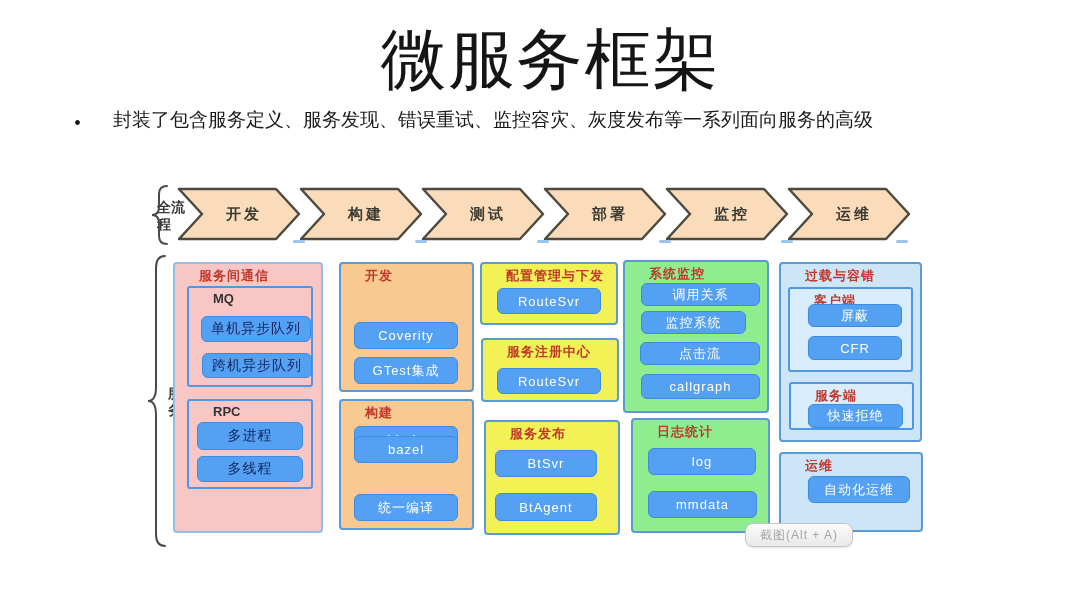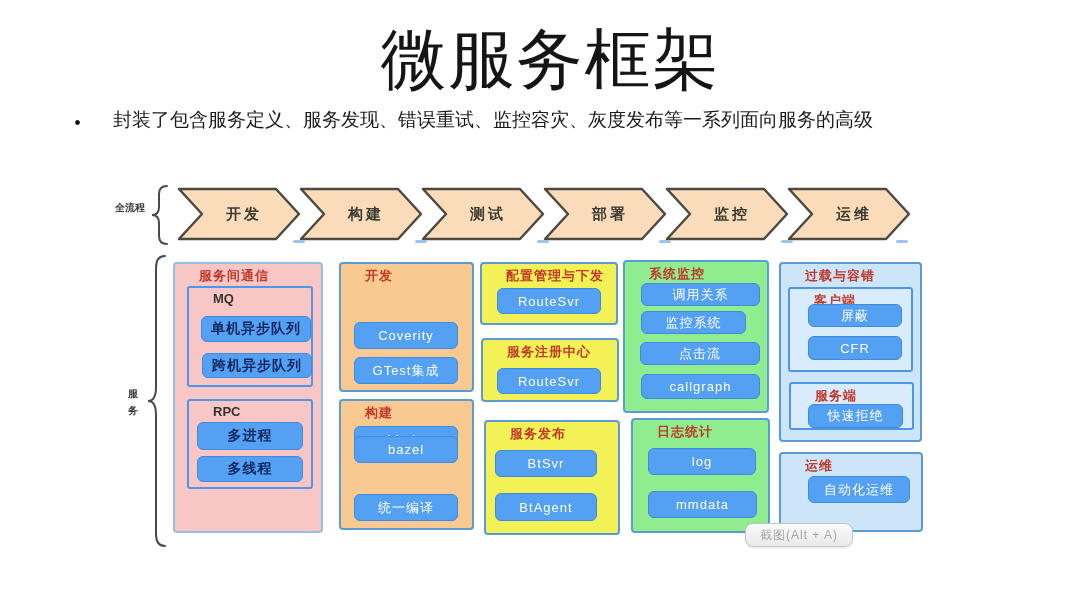--- a/index.html
+++ b/index.html
@@ -16,22 +16,22 @@
     position:absolute;left:74px;top:112px;font-size:20px;color:#111;
     font-family:"Liberation Serif","DejaVu Serif",serif;
   }
   .bullet-text{
     position:absolute;left:113px;top:108px;width:828px;height:44px;overflow:hidden;
     font-family:"Liberation Serif","DejaVu Serif",serif;
     font-size:19px;line-height:23px;color:#1a1a1a;
   }
   
   .flow-label,.svc-label{
-    position:absolute;font-size:10px;line-height:17px;color:#3a3a3a;
-    text-align:right;font-weight:bold;
+    position:absolute;font-size:14px;line-height:17px;color:#3a3a3a;
+    text-align:left;font-weight:bold;margin-left:46px;
   }
   .flow-label{left:111px;top:199px;width:34px;}
   .svc-label{left:122px;top:385px;width:16px;}
   .brace{position:absolute;}
   .brace path{fill:none;stroke:#4a4a4a;stroke-width:2;stroke-linecap:round;}
   .arrow{position:absolute;top:187px;width:124px;height:54px;}
   .arrow polygon{
     fill:var(--arrow_fill);stroke:var(--arrow_stroke);
     stroke-width:2.5;stroke-linejoin:round;
   }
@@ -53,21 +53,21 @@
     position:absolute;top:3px;left:24px;font-size:13px;font-weight:bold;
     color:var(--group_title_red);letter-spacing:1px;white-space:nowrap;
   }
   .gtitle.dark{color:#333;font-weight:bold;letter-spacing:0;}
   .btn{
     position:absolute;box-sizing:border-box;border-radius:6px;
     background:var(--button_bg);border:1px solid var(--button_border);
     display:flex;align-items:center;justify-content:center;
     font-size:13px;color:var(--button_text_light);white-space:nowrap;letter-spacing:1px;
   }
-  .btn.dark{color:var(--button_text_dark);font-weight:bold;font-size:14px;}
+  .btn.dark{color:var(--button_text_dark);font-weight:normal;font-size:14px;}
   .tooltip{
     position:absolute;left:745px;top:523px;width:108px;height:24px;box-sizing:border-box;
     background:linear-gradient(#fbfbfb,#e9e9e9);border:1px solid #c6c6c6;border-radius:8px;
     display:flex;align-items:center;justify-content:center;
     font-size:12px;color:#a6a6a6;letter-spacing:1px;
     box-shadow:0 1px 2px rgba(0,0,0,0.12);
   }
 </style>
 </head>
 <body>

